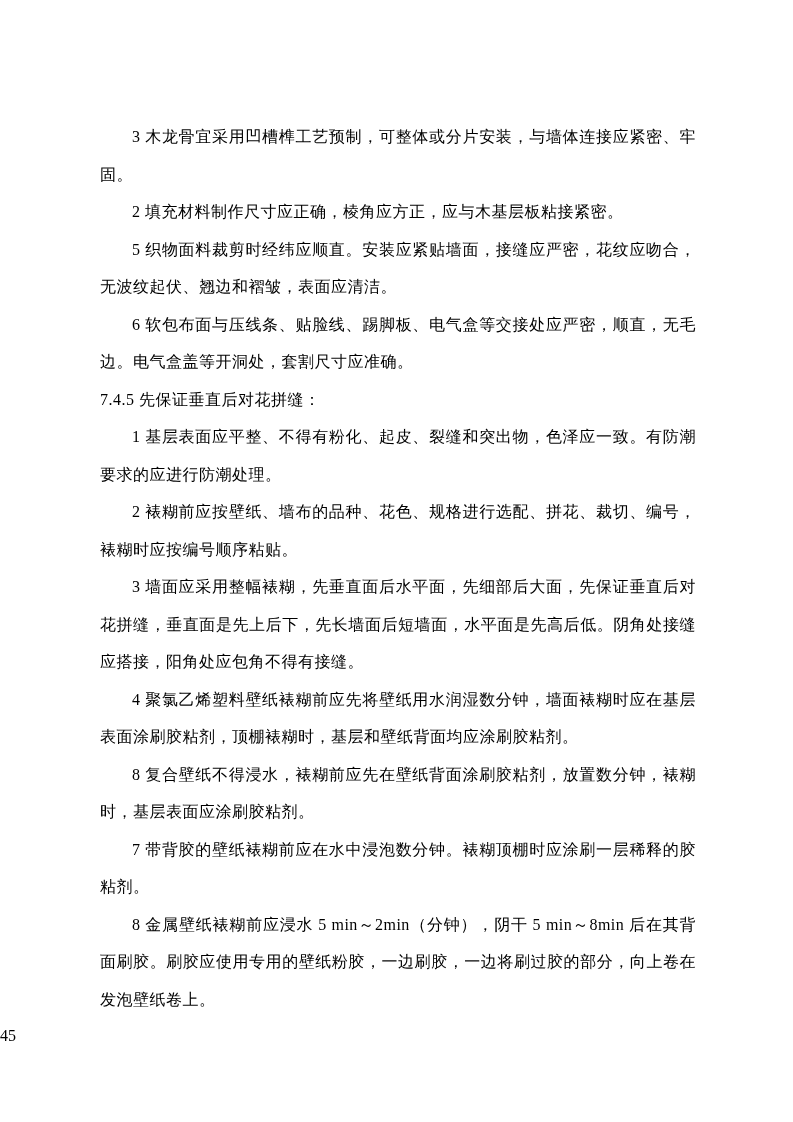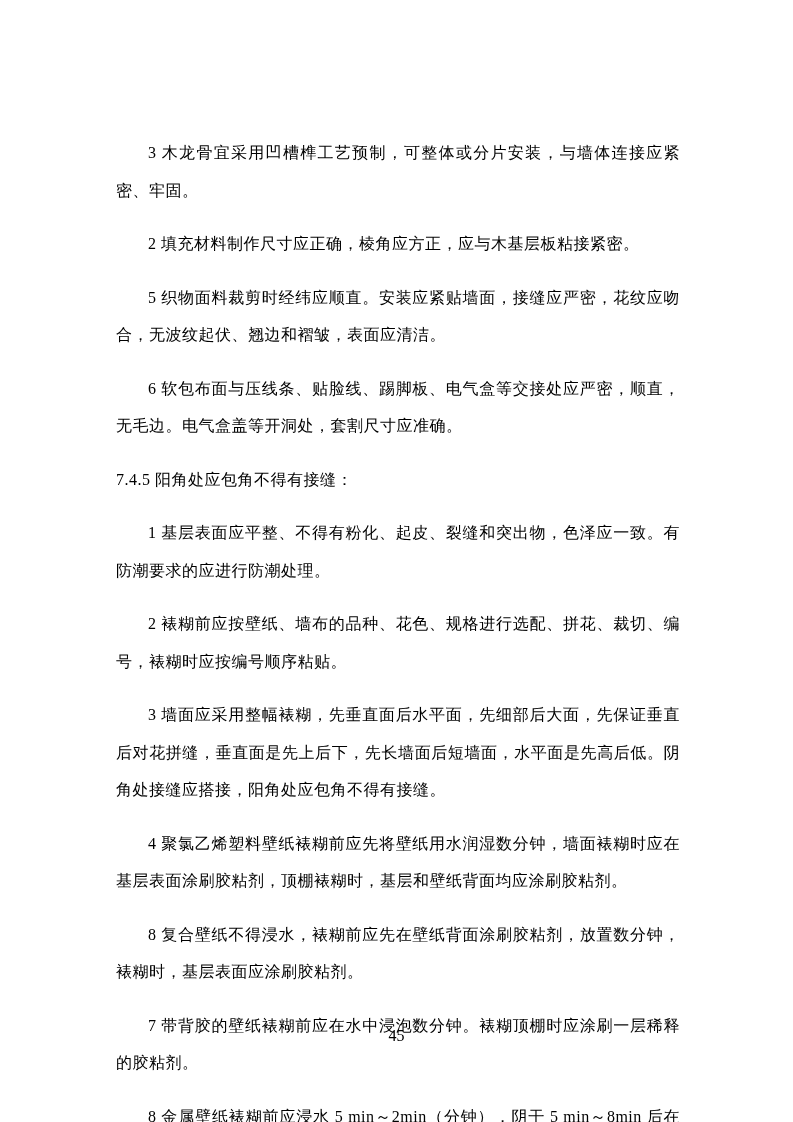--- a/index.html
+++ b/index.html
@@ -18,50 +18,49 @@
     overflow: hidden;
     box-sizing: border-box;
   }
   .content {
     position: absolute;
     left: 100px;
     top: 118px;
     width: 596px;
   }
   p.para {
-    margin: 16px;
+    margin: 0;
     padding: 0;
     font-size: 16px;
     line-height: 37.5px;
     text-align: justify;
     letter-spacing: 0.5px;
   }
   p.para.indent {
     text-indent: 2em;
   }
   .page-number {
     position: absolute;
     top: 1026px;
     left: 0;
     width: 100%;
-    text-align: center;
     font-size: 16px;
     line-height: 20px;
   }
 </style>
 </head>
 <body>
 
 <div class="page">
   <div class="content">
     <p class="para indent">3 木龙骨宜采用凹槽榫工艺预制，可整体或分片安装，与墙体连接应紧密、牢固。</p>
     <p class="para indent">2 填充材料制作尺寸应正确，棱角应方正，应与木基层板粘接紧密。</p>
     <p class="para indent">5 织物面料裁剪时经纬应顺直。安装应紧贴墙面，接缝应严密，花纹应吻合，无波纹起伏、翘边和褶皱，表面应清洁。</p>
     <p class="para indent">6 软包布面与压线条、贴脸线、踢脚板、电气盒等交接处应严密，顺直，无毛边。电气盒盖等开洞处，套割尺寸应准确。</p>
-    <p class="para">7.4.5 阳角处应包角不得有接缝：</p>
+    <p class="para">7.4.5 先保证垂直后对花拼缝：</p>
     <p class="para indent">1 基层表面应平整、不得有粉化、起皮、裂缝和突出物，色泽应一致。有防潮要求的应进行防潮处理。</p>
     <p class="para indent">2 裱糊前应按壁纸、墙布的品种、花色、规格进行选配、拼花、裁切、编号，裱糊时应按编号顺序粘贴。</p>
     <p class="para indent">3 墙面应采用整幅裱糊，先垂直面后水平面，先细部后大面，先保证垂直后对花拼缝，垂直面是先上后下，先长墙面后短墙面，水平面是先高后低。阴角处接缝应搭接，阳角处应包角不得有接缝。</p>
     <p class="para indent">4 聚氯乙烯塑料壁纸裱糊前应先将壁纸用水润湿数分钟，墙面裱糊时应在基层表面涂刷胶粘剂，顶棚裱糊时，基层和壁纸背面均应涂刷胶粘剂。</p>
     <p class="para indent">8 复合壁纸不得浸水，裱糊前应先在壁纸背面涂刷胶粘剂，放置数分钟，裱糊时，基层表面应涂刷胶粘剂。</p>
     <p class="para indent">7 带背胶的壁纸裱糊前应在水中浸泡数分钟。裱糊顶棚时应涂刷一层稀释的胶粘剂。</p>
     <p class="para indent">8 金属壁纸裱糊前应浸水 5 min～2min（分钟），阴干 5 min～8min 后在其背面刷胶。刷胶应使用专用的壁纸粉胶，一边刷胶，一边将刷过胶的部分，向上卷在发泡壁纸卷上。</p>
   </div>
   <div class="page-number">45</div>
 </div>

